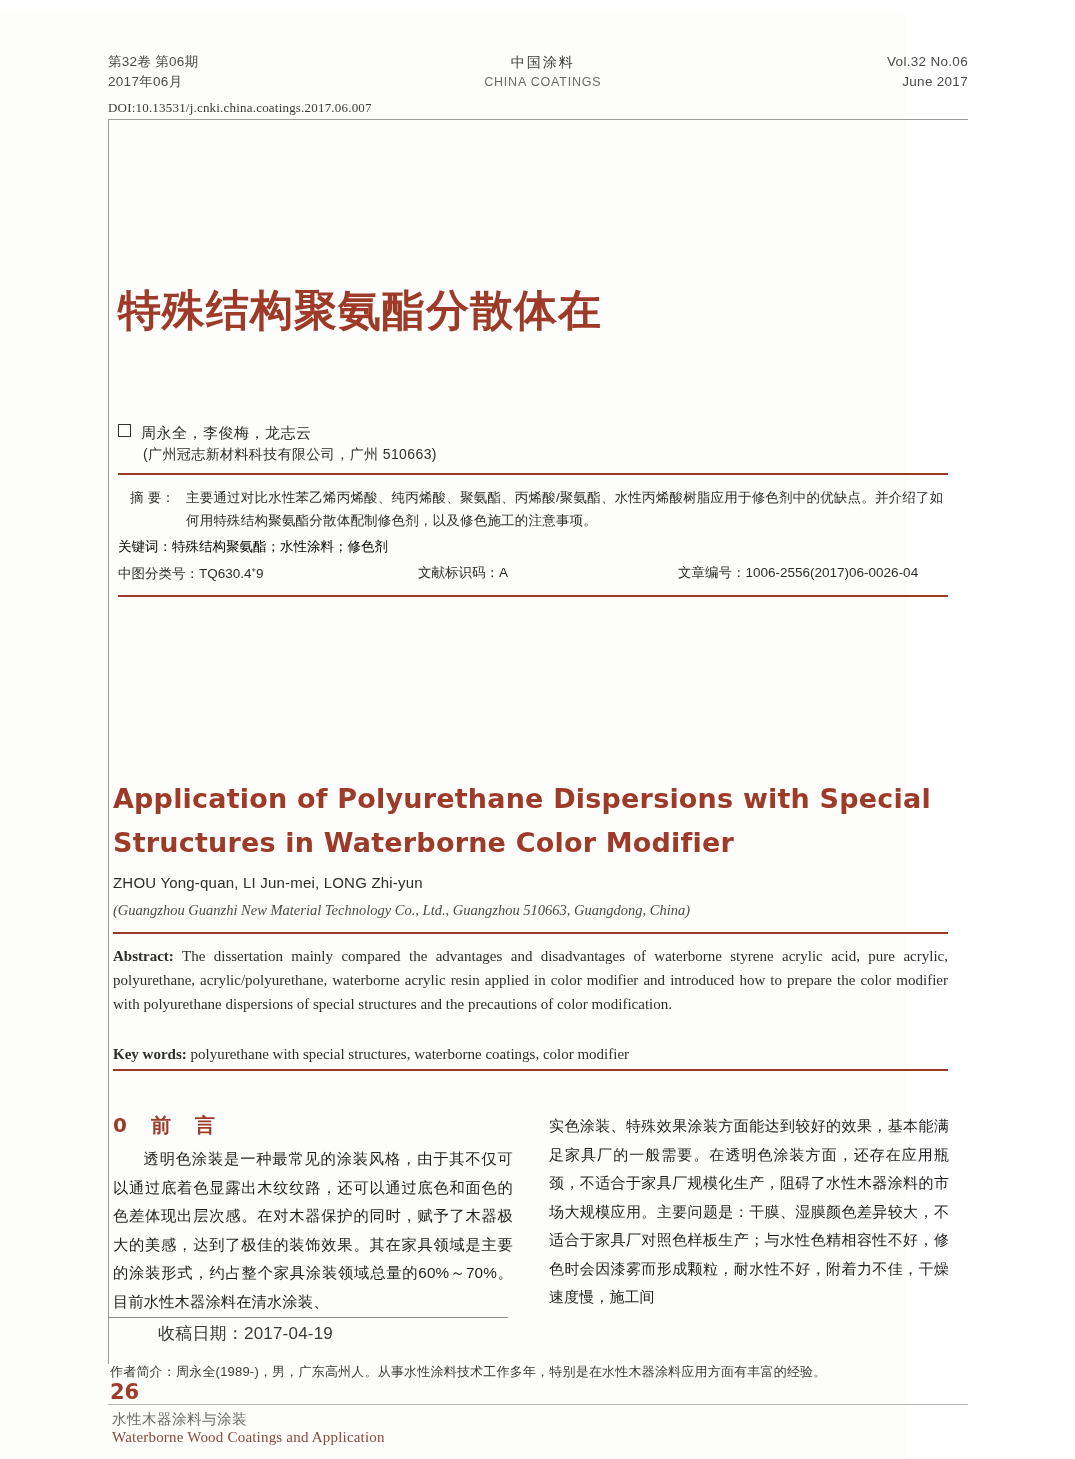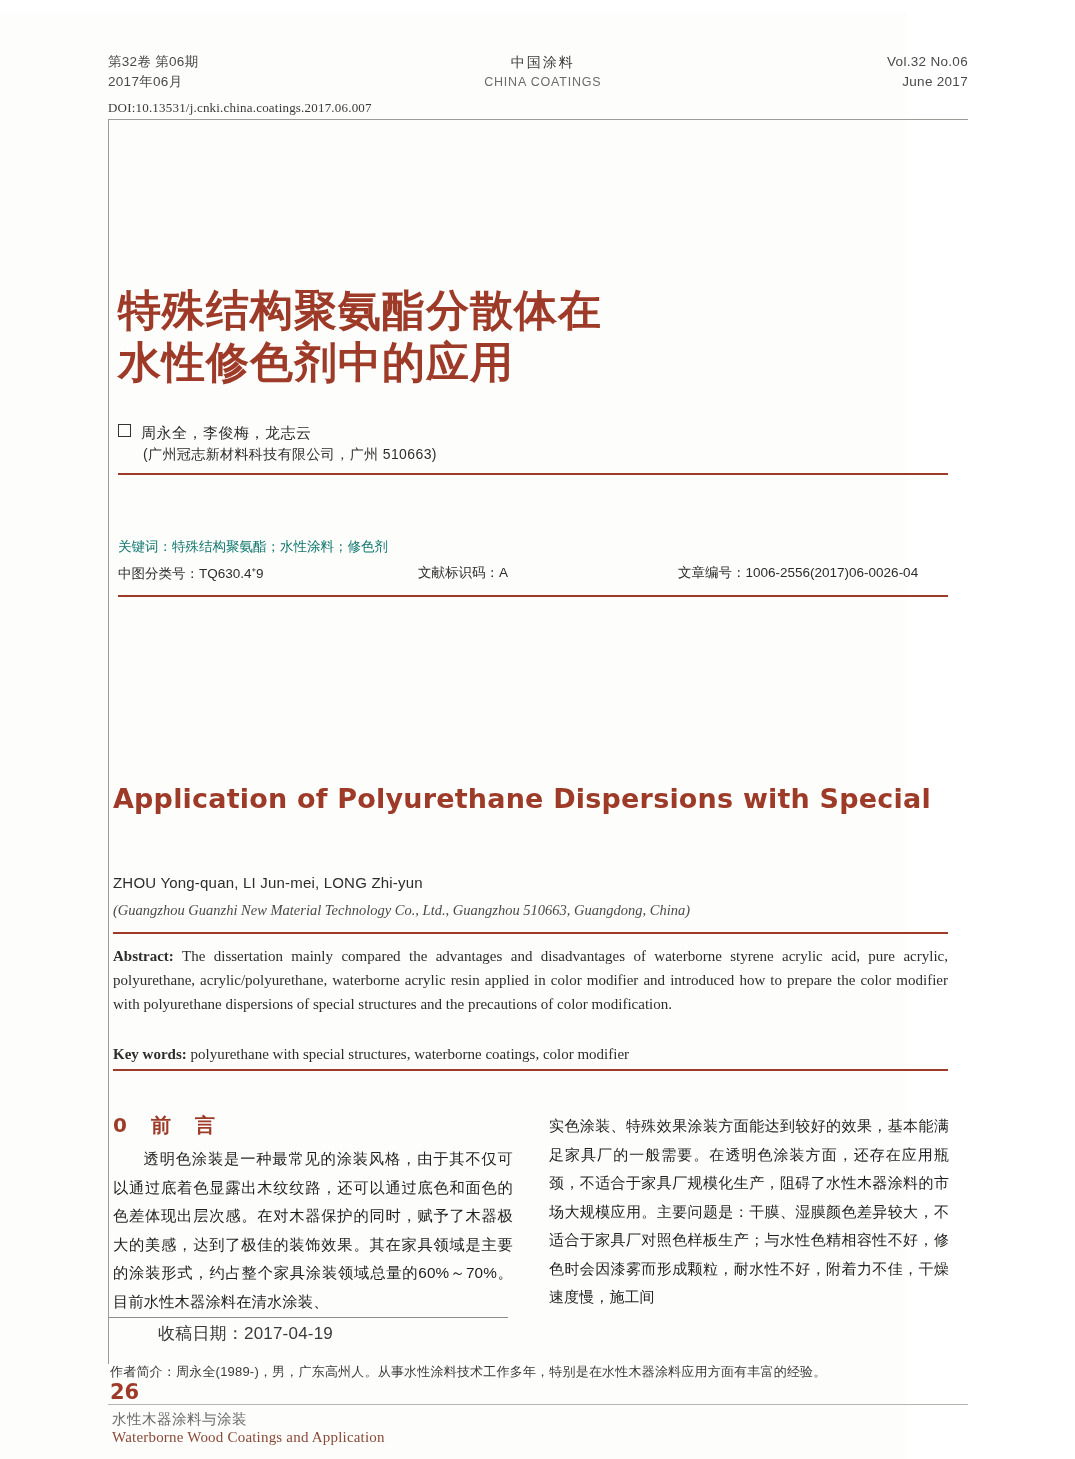--- a/index.html
+++ b/index.html
@@ -119,21 +119,21 @@
   .cn-abstract .body {
     margin-left: 56px;
     display: block;
   }
   .cn-keywords {
     position: absolute;
     left: 118px; top: 524px;
     width: 830px;
     font-size: 13.5px;
     line-height: 22px;
-    color: #0f766e;
+    color: #000000;
   }
   .cn-meta {
     position: absolute;
     left: 118px; top: 552px;
     width: 830px;
     font-size: 13.5px;
     color: #2d2d2b;
     display: flex;
   }
   .cn-meta .m1 { width: 300px; }
@@ -309,43 +309,47 @@
       <div>June  2017</div>
     </div>
   </div>
 
   <div class="doi">DOI:10.13531/j.cnki.china.coatings.2017.06.007</div>
   <div class="rule-top"></div>
   <div class="rule-left"></div>
 
   <div class="cn-title">
     <div>特殊结构聚氨酯分散体在</div>
-    <div>水性修色剂中的应用</div>
   </div>
 
   <div class="cn-authors">
     <span class="sq"></span><span>周永全，李俊梅，龙志云</span>
   </div>
   <div class="cn-affil">(广州冠志新材料科技有限公司，广州    510663)</div>
 
   <div class="rule-cn-1"></div>
 
+  <div class="cn-abstract">
+    <span class="lbl">摘    要：</span>
+    <span class="body">主要通过对比水性苯乙烯丙烯酸、纯丙烯酸、聚氨酯、丙烯酸/聚氨酯、水性丙烯酸树脂应用于修色剂中的优缺点。并介绍了如何用特殊结构聚氨酯分散体配制修色剂，以及修色施工的注意事项。</span>
+  </div>
 
   <div class="cn-keywords">关键词：特殊结构聚氨酯；水性涂料；修色剂</div>
 
   <div class="cn-meta">
     <div class="m1">中图分类号：TQ630.4⁺9</div>
     <div class="m2">文献标识码：A</div>
     <div class="m3">文章编号：1006-2556(2017)06-0026-04</div>
   </div>
 
   <div class="rule-cn-2"></div>
 
   <div class="en-title">
     <div>Application of Polyurethane Dispersions with Special</div>
+    <div>Structures in Waterborne Color Modifier</div>
   </div>
   <div class="en-authors">ZHOU Yong-quan, LI Jun-mei, LONG Zhi-yun</div>
   <div class="en-affil">(Guangzhou Guanzhi New Material Technology Co., Ltd., Guangzhou 510663, Guangdong, China)</div>
 
   <div class="rule-en-1"></div>
 
   <div class="en-abstract">
     <b>Abstract:</b><span> The dissertation mainly compared the advantages and disadvantages of waterborne styrene acrylic acid, pure acrylic, polyurethane, acrylic/polyurethane, waterborne acrylic resin applied in color modifier and introduced how to prepare the color modifier with polyurethane dispersions of special structures and the precautions of color modification.</span>
   </div>
 

